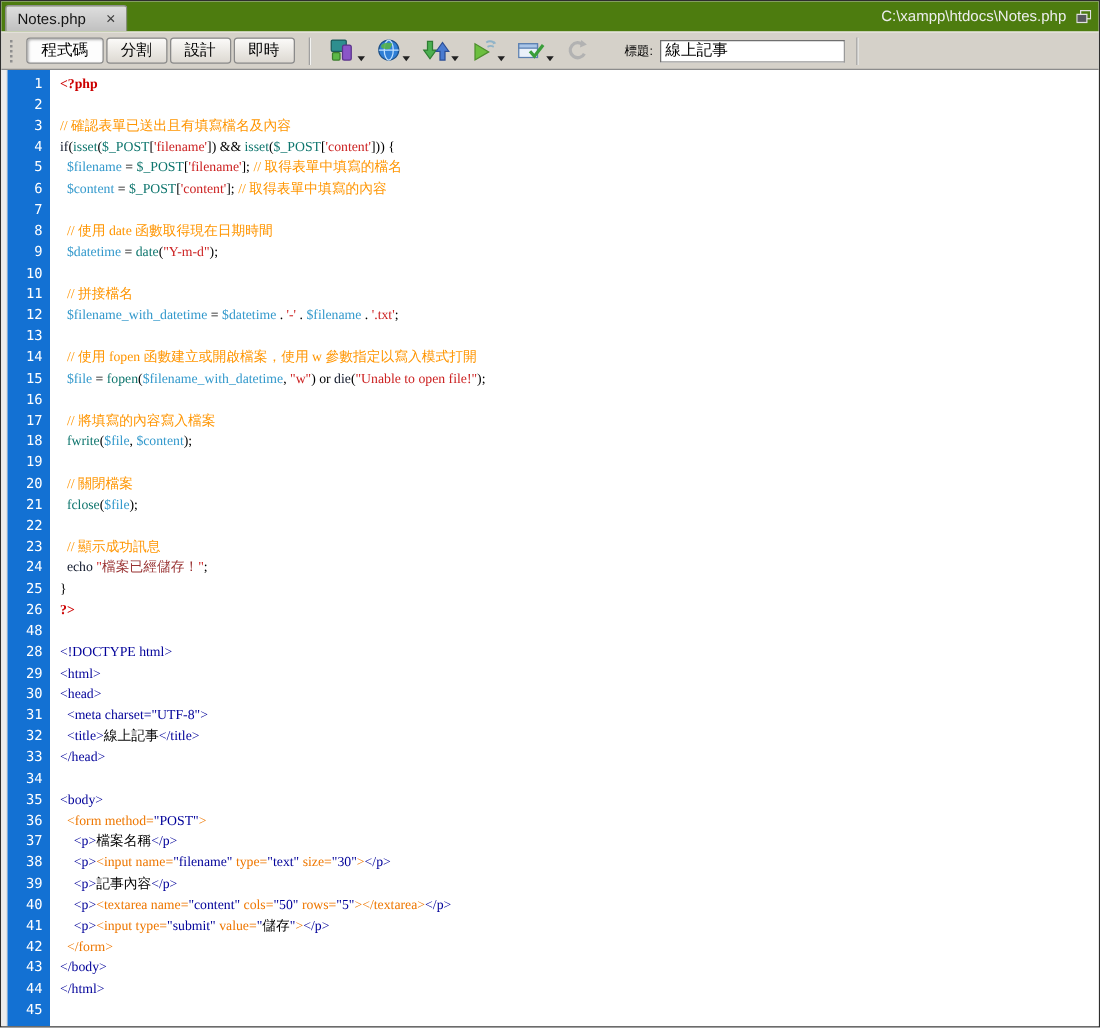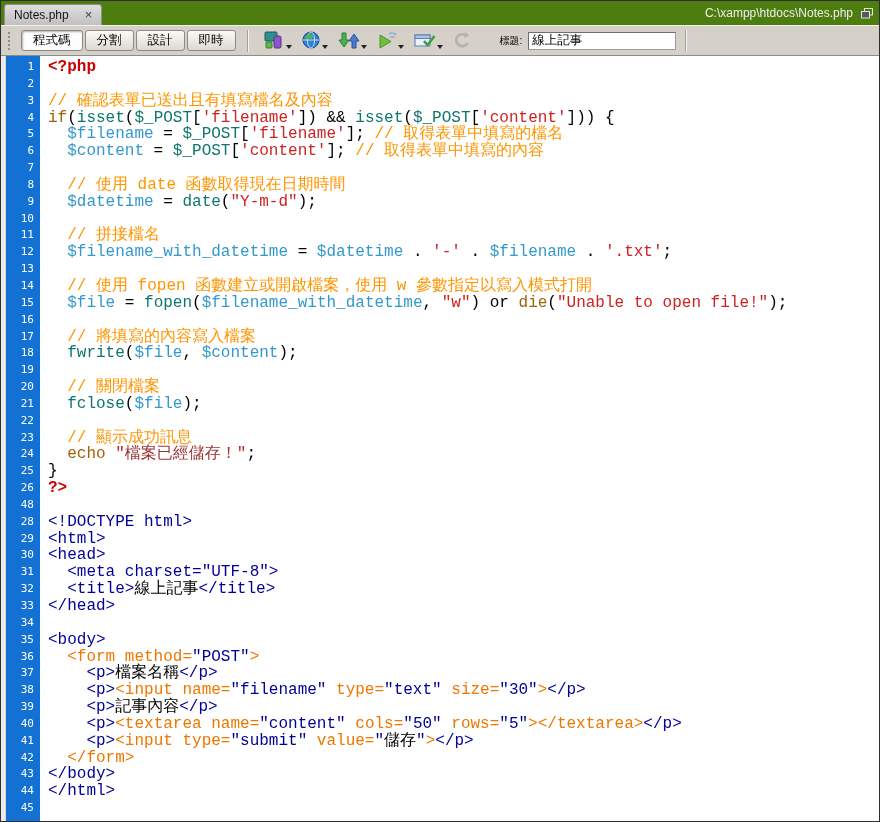--- a/index.html
+++ b/index.html
@@ -28,26 +28,26 @@
       border-top:4px solid #222;margin:0 0 1px 1px;}
   .tlabel{font-size:10px;color:#000;margin:0 6px 0 24px;}
   .tinput{width:148px;height:18px;border:1px solid #9a9a9a;border-top-color:#6f6f6f;border-left-color:#6f6f6f;
           font-size:12.5px;padding:0 3px;font-family:inherit;box-sizing:border-box;background:#fff;}
   
   .editor{flex:1;display:flex;overflow:hidden;background:#fff;}
   .strip{width:4px;background:#ececec;border-right:1px solid #dadada;}
   .gutter{width:34px;background:#1371d3;color:#fff;font-family:"DejaVu Sans Mono",monospace;
           font-size:11px;text-align:right;padding-top:3px;box-sizing:border-box;flex:0 0 34px;}
   .ln{height:16.85px;line-height:16.85px;padding-right:6px;}
-  .code{flex:1;font-family:Liberation Mono, monospace;font-size:16px;padding:3px 0 0 8px;
+  .code{flex:1;font-family:Liberation Serif, serif;font-size:11px;padding:3px 0 0 8px;
         white-space:pre;overflow:hidden;color:#000;}
   .cl{height:16.85px;line-height:16.85px;}
   .seg-d{color:#cc0000;font-weight:bold;}   
   .seg-c{color:#ff9500;}                    
-  .seg-k{color:#a16207;}                    
+  .seg-k{color:#0f172a;}                    
   .seg-f{color:#0f766e;}                    
   .seg-v{color:#3399cc;}                    
   .seg-s{color:#cc2222;}                    
   .seg-m{color:#993333;}                    
   .seg-t{color:#000099;}                    
   .seg-o{color:#ee7700;}                    
   .seg-a{color:#000099;}                    
   .seg-x{color:#000000;}                    
   .seg-p{color:#000000;}                    
 </style>

